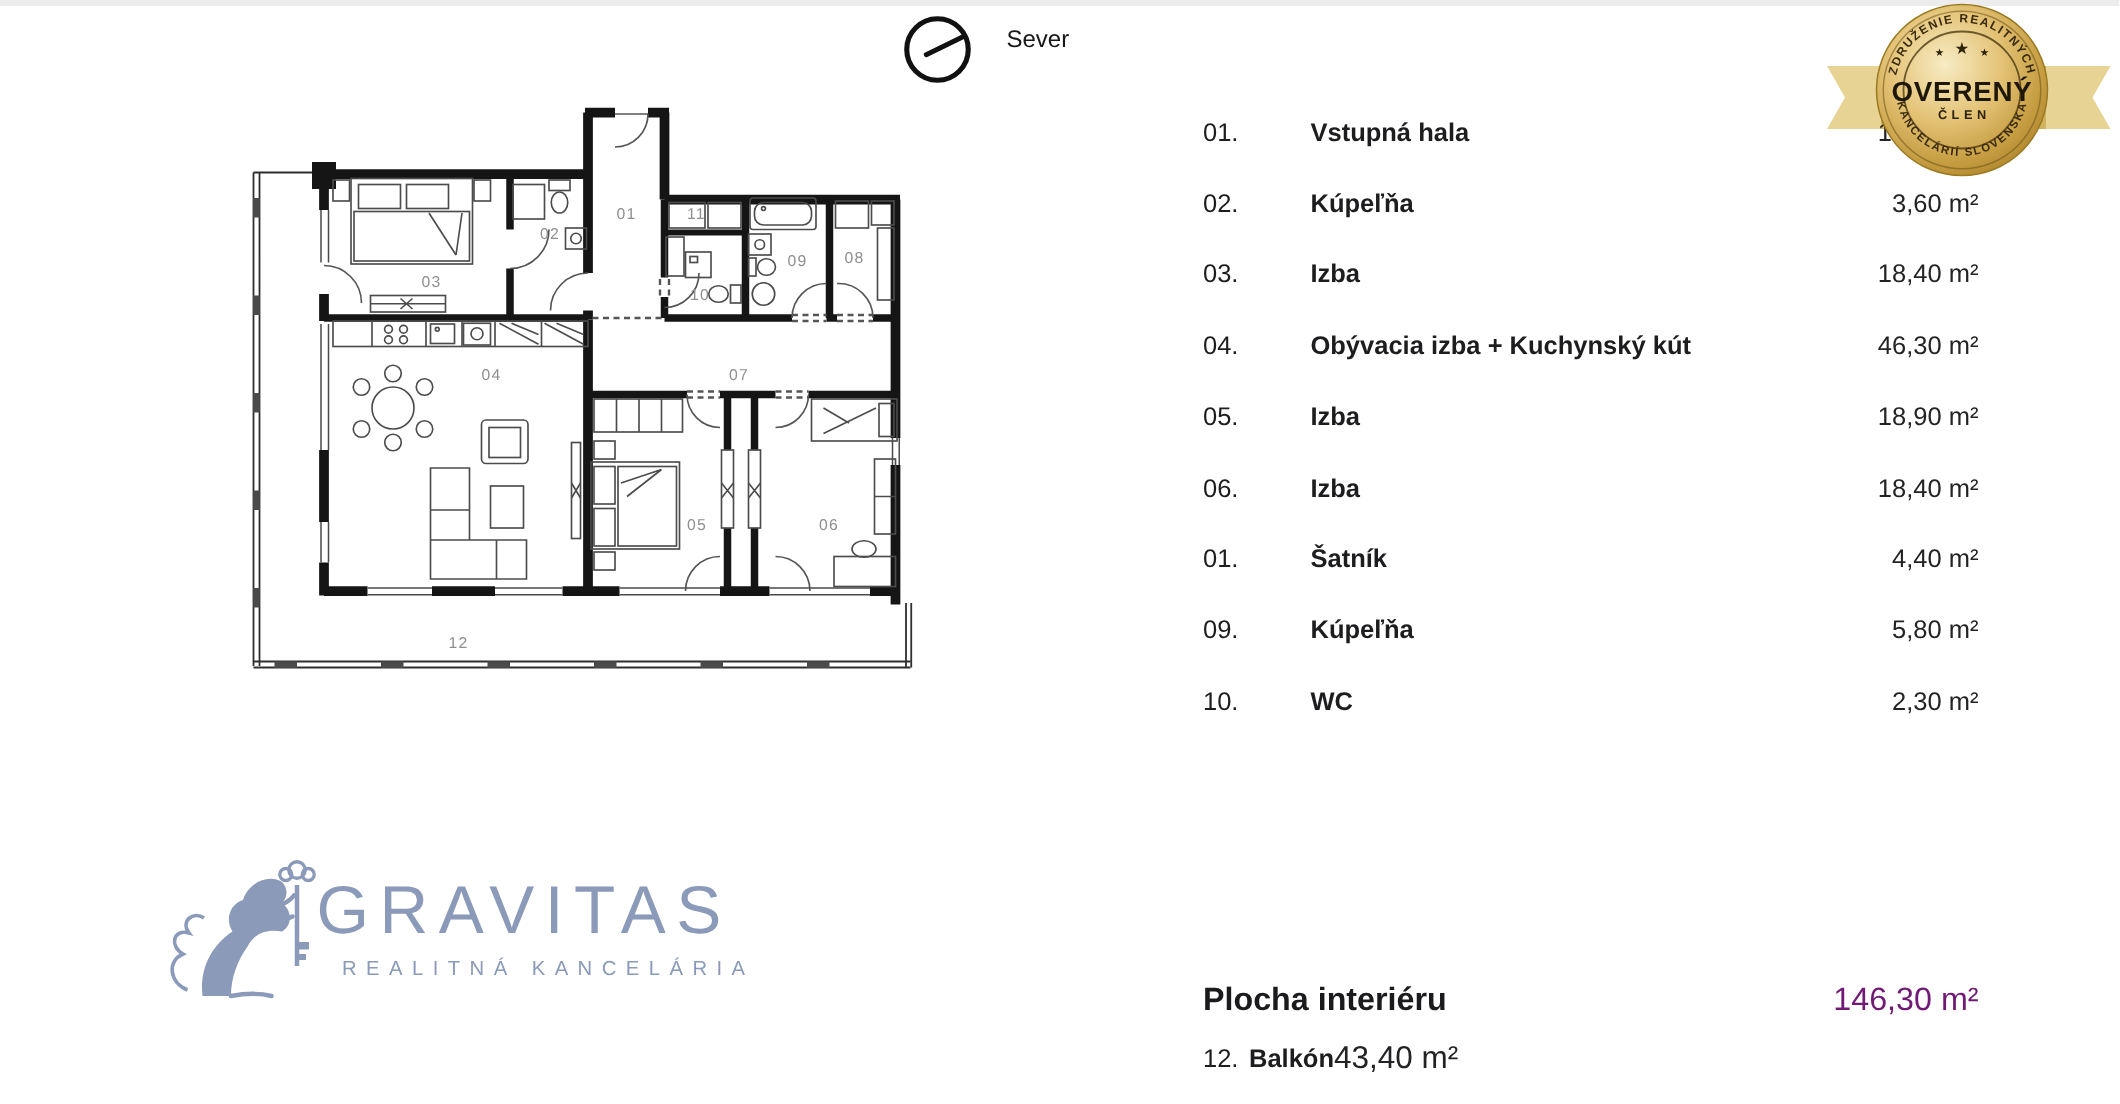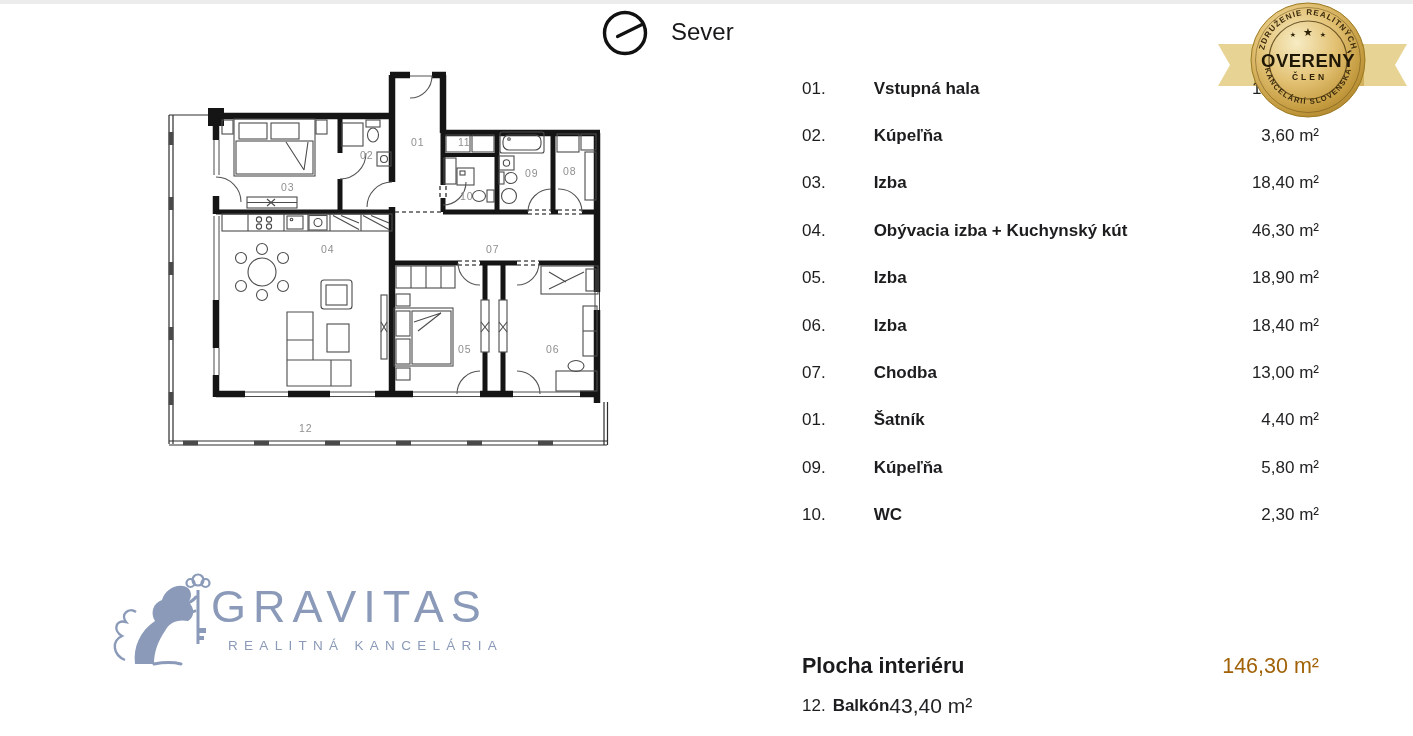--- a/index.html
+++ b/index.html
@@ -5,38 +5,38 @@
   html,body{margin:0;padding:0;}
   body{
     width:1413px;height:736px;position:relative;overflow:hidden;
     background:#ffffff;font-family:"Liberation Sans",sans-serif;
     -webkit-font-smoothing:antialiased;
   }
   .topbar{position:absolute;left:0;top:0;width:1413px;height:4px;background:#ececec;z-index:0;}
 
   
   .compass{position:absolute;left:598px;top:8px;width:54px;height:50px;z-index:1;}
-  .north-label{position:absolute;left:671px;top:18px;font-size:24px;color:#17171a;z-index:1;}
+  .north-label{position:absolute;left:671px;top:18px;font-size:16px;color:#17171a;z-index:1;}
 
   
   .floorplan{position:absolute;left:160px;top:55px;width:455px;height:400px;z-index:1;}
   .fp-label{font-family:"Liberation Sans",sans-serif;font-size:10.5px;letter-spacing:.8px;fill:#8f8f8f;}
 
   
   .rooms{position:absolute;left:802px;top:65px;width:517px;z-index:2;}
   .room-row{height:47.4px;display:flex;align-items:center;justify-content:space-between;}
   .room-row .left{white-space:nowrap;font-size:17px;color:#1d1d1f;}
   .room-row .num{font-weight:400;margin-right:24px;}
   .room-row .name{font-weight:700;margin-left:24px;}
   .room-row .area{font-size:17px;color:#232325;white-space:nowrap;}
 
   .summary{position:absolute;left:802px;top:648px;width:517px;z-index:2;}
   .summary-row{height:36px;display:flex;align-items:center;justify-content:space-between;gap:24px;}
   .summary-row .label{font-size:21.5px;font-weight:700;color:#1b1b1d;}
-  .summary-row .value{font-size:21.5px;font-weight:400;color:#a16207;}
+  .summary-row .value{font-size:21.5px;font-weight:400;color:#701a75;}
   .balcony-row{height:32px;margin-top:6px;display:flex;align-items:center;}
   .balcony-row .left{white-space:nowrap;font-size:17px;color:#1d1d1f;}
   .balcony-row .num{font-weight:400;margin-right:7px;}
   .balcony-row .name{font-weight:700;}
   .balcony-row .area{font-size:21px;color:#232325;}
 
   
   .badge{position:absolute;left:1210px;top:0;width:203px;height:125px;}
   .badge svg{position:absolute;left:0;top:0;}
   .badge .ribbon-svg{z-index:1;}
@@ -258,24 +258,20 @@
     <span class="left"><span class="num">04.</span><span class="name">Obývacia izba + Kuchynský kút</span></span>
     <span class="area">46,30 m²</span>
   </div>
   <div class="room-row">
     <span class="left"><span class="num">05.</span><span class="name">Izba</span></span>
     <span class="area">18,90 m²</span>
   </div>
   <div class="room-row">
     <span class="left"><span class="num">06.</span><span class="name">Izba</span></span>
     <span class="area">18,40 m²</span>
-  </div>
-  <div class="room-row">
-    <span class="left"><span class="num">07.</span><span class="name">Chodba</span></span>
-    <span class="area">13,00 m²</span>
   </div>
   <div class="room-row">
     <span class="left"><span class="num">01.</span><span class="name">Šatník</span></span>
     <span class="area">4,40 m²</span>
   </div>
   <div class="room-row">
     <span class="left"><span class="num">09.</span><span class="name">Kúpeľňa</span></span>
     <span class="area">5,80 m²</span>
   </div>
   <div class="room-row">

